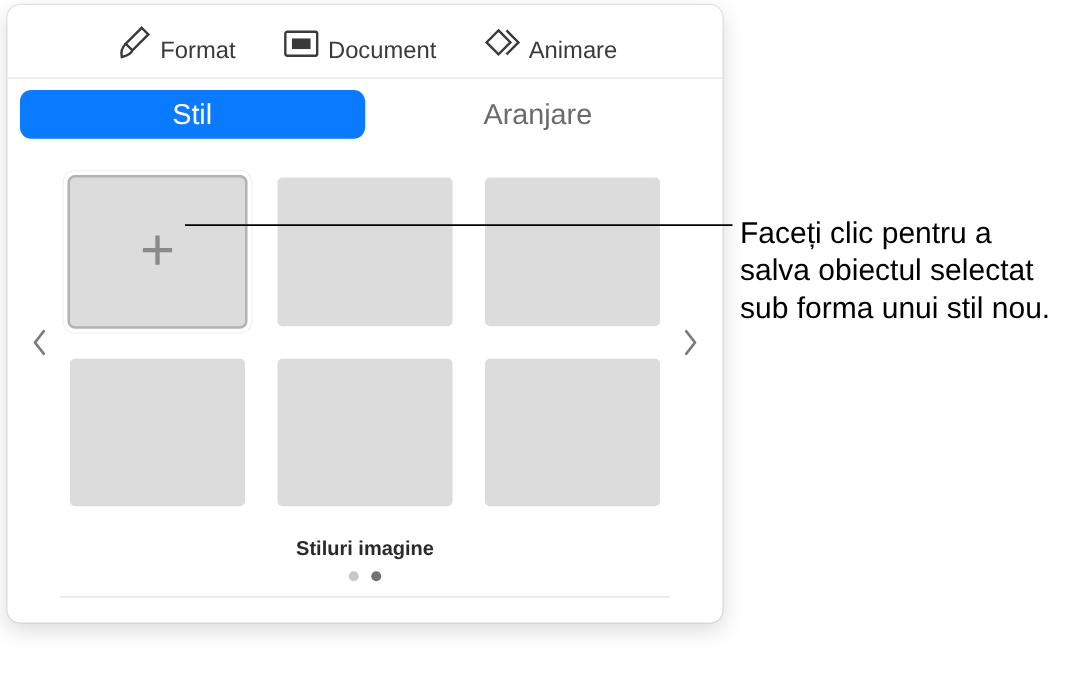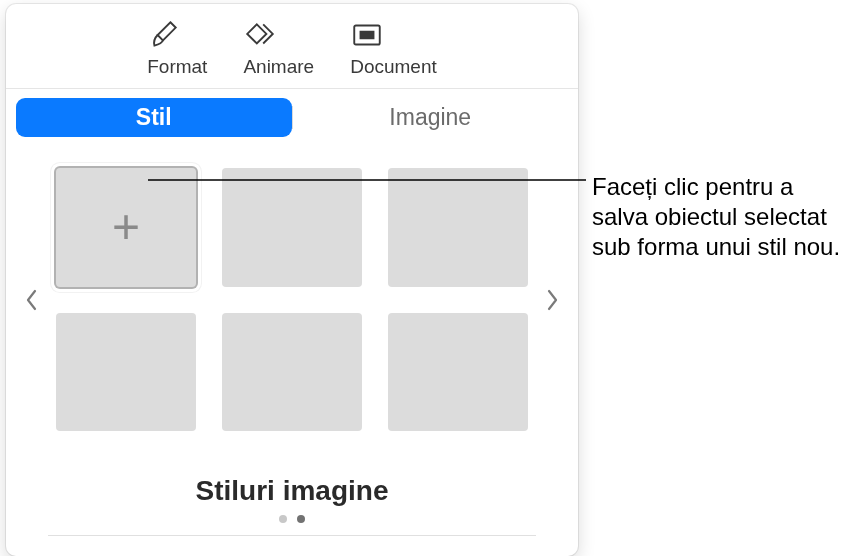--- a/index.html
+++ b/index.html
@@ -22,22 +22,21 @@
     }
     .toolbar {
       display: flex;
       justify-content: center;
       gap: 36px;
       padding: 14px 0 10px 0;
       border-bottom: 1px solid rgba(0,0,0,0.1);
     }
     .toolbar-item {
       display: flex;
-      flex-direction: column;
-      align-items: flex-start;
+      align-items: flex-end;
       gap: 4px;
       cursor: pointer;
       font-size: 19px;
       color: #3a3a3a;
     }
     .toolbar-item svg { width: 34px; height: 34px; }
     .tabs {
       display: flex;
       padding: 9px 10px;
       gap: 0;
@@ -48,21 +47,21 @@
       font-size: 23px;
       color: #6b6b6b;
       padding: 6px 0;
       border-radius: 9px;
       cursor: pointer;
       position: relative;
     }
     .tab.active {
       background: #0a7aff;
       color: #ffffff;
-      font-weight: 700;
+      font-weight: 400;
     }
     .tab-sep {
       width: 1px;
       background: rgba(0,0,0,0.15);
       margin: 8px 0;
     }
     .styles-area {
       padding: 18px 12px 8px 12px;
     }
     .styles-row {
@@ -101,24 +100,24 @@
       box-shadow: 0 0 0 2px #b2b2b2, 0 0 0 5px #ffffff, 0 0 0 6px rgba(0,0,0,0.05);
     }
     .swatch.add span {
       font-size: 48px;
       color: #8a8a8a;
       font-weight: 300;
       line-height: 1;
     }
     .styles-caption {
       text-align: center;
-      font-size: 28px;
+      font-size: 16px;
       font-weight: 600;
       color: #2a2a2a;
-      margin-top: 40px;
+      margin-top: 22px;
     }
     .dots {
       display: flex;
       justify-content: center;
       gap: 10px;
       margin: 8px 0 12px 0;
     }
     .dot {
       width: 8px; height: 8px;
       border-radius: 50%;
@@ -156,38 +155,38 @@
   <div class="toolbar">
     <div class="toolbar-item">
       <svg viewBox="0 0 32 32" fill="none" stroke="#3a3a3a" stroke-width="1.8">
         <path d="M22 4 L27 9 L15 21 L10 16 Z"></path>
         <path d="M10 16 C7 19 6 22 7 26 C11 25 14 24 15 21"></path>
       </svg>
       <span>Format</span>
     </div>
     <div class="toolbar-item">
       <svg viewBox="0 0 32 32" fill="none" stroke="#3a3a3a" stroke-width="1.8">
+        <rect x="4" y="7" width="24" height="18" rx="1.5"></rect>
+        <rect x="9" y="12" width="14" height="8" fill="#3a3a3a" stroke="none"></rect>
+      </svg>
+      <span>Document</span>
+    </div>
+    <div class="toolbar-item">
+      <svg viewBox="0 0 32 32" fill="none" stroke="#3a3a3a" stroke-width="1.8">
         <path d="M13 6 L22 15 L13 24 L4 15 Z"></path>
         <path d="M19 6 L28 15 L19 24"></path>
       </svg>
       <span>Animare</span>
     </div>
-    <div class="toolbar-item">
-      <svg viewBox="0 0 32 32" fill="none" stroke="#3a3a3a" stroke-width="1.8">
-        <rect x="4" y="7" width="24" height="18" rx="1.5"></rect>
-        <rect x="9" y="12" width="14" height="8" fill="#3a3a3a" stroke="none"></rect>
-      </svg>
-      <span>Document</span>
-    </div>
   </div>
 
   <div class="tabs">
     <div class="tab active">Stil</div>
     <div class="tab-sep"></div>
-    <div class="tab">Imagine</div>
+    <div class="tab">Aranjare</div>
   </div>
 
   <div class="styles-area">
     <div class="styles-row">
       <div class="nav-arrow">
         <svg width="14" height="24" viewBox="0 0 14 24" fill="none" stroke="#7a7a7a" stroke-width="2.2" stroke-linecap="round" stroke-linejoin="round">
             <path d="M10 3 L3 12 L10 21"></path>
           </svg>
       </div>
       <div class="grid">

